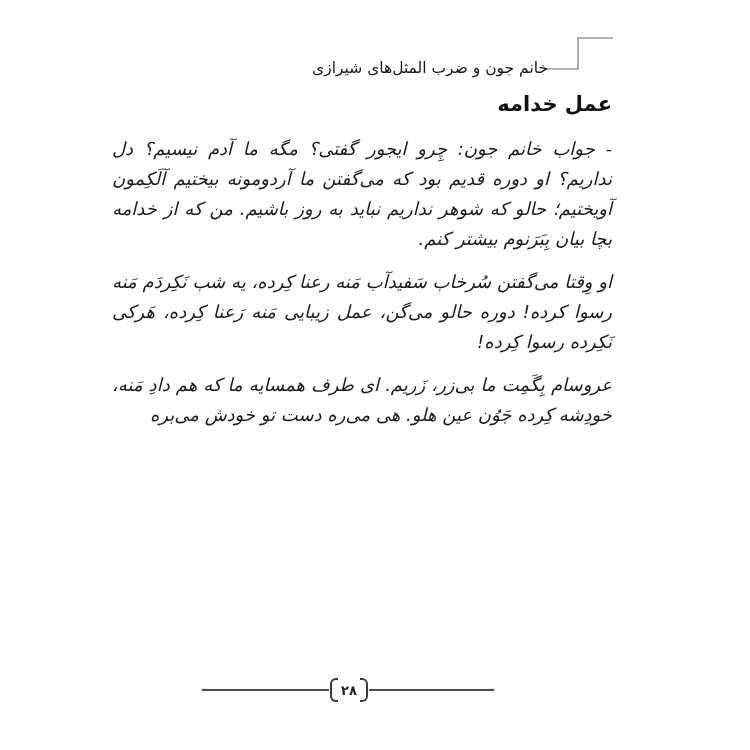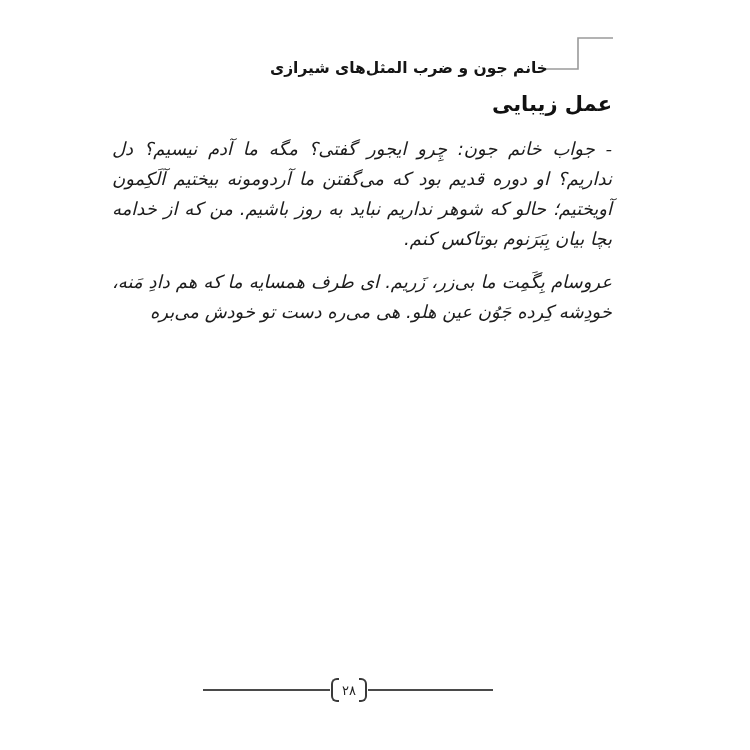--- a/index.html
+++ b/index.html
@@ -16,21 +16,21 @@
     color: #1c1c1c;
   }
 
   
   .running-head {
     position: absolute;
     top: 59px;
     right: 202px;
     direction: rtl;
     font-size: 15.5px;
-    font-weight: bold;
+    font-weight: normal;
     color: #151515;
     white-space: nowrap;
   }
   .head-ornament {
     position: absolute;
     top: 36px;
     left: 546px;
     width: 68px;
     height: 36px;
   }
@@ -99,41 +99,42 @@
     border-radius: 6px 0 0 6px;
   }
   .brk-right {
     border-right: 2px solid #3a3a3a;
     border-top: 2px solid #3a3a3a;
     border-bottom: 2px solid #3a3a3a;
     border-radius: 0 6px 6px 0;
   }
   .pagenum {
     font-size: 13px;
-    font-weight: normal;
+    font-weight: bold;
     color: #222222;
     line-height: 1;
     direction: rtl;
   }
 </style>
 </head>
 <body>
 
 <div class="page">
 
   <svg class="head-ornament" viewBox="0 0 68 36" xmlns="http://www.w3.org/2000/svg" aria-hidden="true">
     <polyline points="1,33 32,33 32,2 67,2" fill="none" stroke="#9a9a9a" stroke-width="1.6"></polyline>
   </svg>
 
   <div class="running-head">خانم جون و ضرب المثل‌های شیرازی</div>
 
-  <h1 class="section-title">عمل زیبایی</h1>
+  <h1 class="section-title">عمل خدامه</h1>
 
   <div class="body-text">
-    <p class="para italic">- جواب خانم جون: چِرو ایجور گفتی؟ مگه ما آدم نیسیم؟ دل نداریم؟ او دوره قدیم بود که می‌گفتن ما آردومونه بیختیم آلَکِمون آویختیم؛ حالو که شوهر نداریم نباید به روز باشیم. من که از خدامه بچا بیان بِبَرَنوم بوتاکس کنم.</p>
+    <p class="para italic">- جواب خانم جون: چِرو ایجور گفتی؟ مگه ما آدم نیسیم؟ دل نداریم؟ او دوره قدیم بود که می‌گفتن ما آردومونه بیختیم آلَکِمون آویختیم؛ حالو که شوهر نداریم نباید به روز باشیم. من که از خدامه بچا بیان بِبَرَنوم بیشتر کنم.</p>
+    <p class="para italic">او وِقتا می‌گفتن سُرخاب سَفیدآب مَنه رعنا کِرده، یه شب نَکِردَم مَنه رسوا کرده! دوره حالو می‌گن، عمل زیبایی مَنه رَعنا کِرده، هَرکی نَکِرده رسوا کِرده!</p>
     <p class="para italic">عروسام بِگَمِت ما بی‌زر، زَریم. ای طرف همسایه ما که هم دادِ مَنه، خودِشه کِرده جَوُن عین هلو. هی می‌ره دست تو خودش می‌بره</p>
   </div>
 
   <div class="footer">
     <span class="footer-rule left"></span>
     <span class="pagenum-group">
       <span class="brk brk-left"></span>
       <span class="pagenum">۲۸</span>
       <span class="brk brk-right"></span>
     </span>

